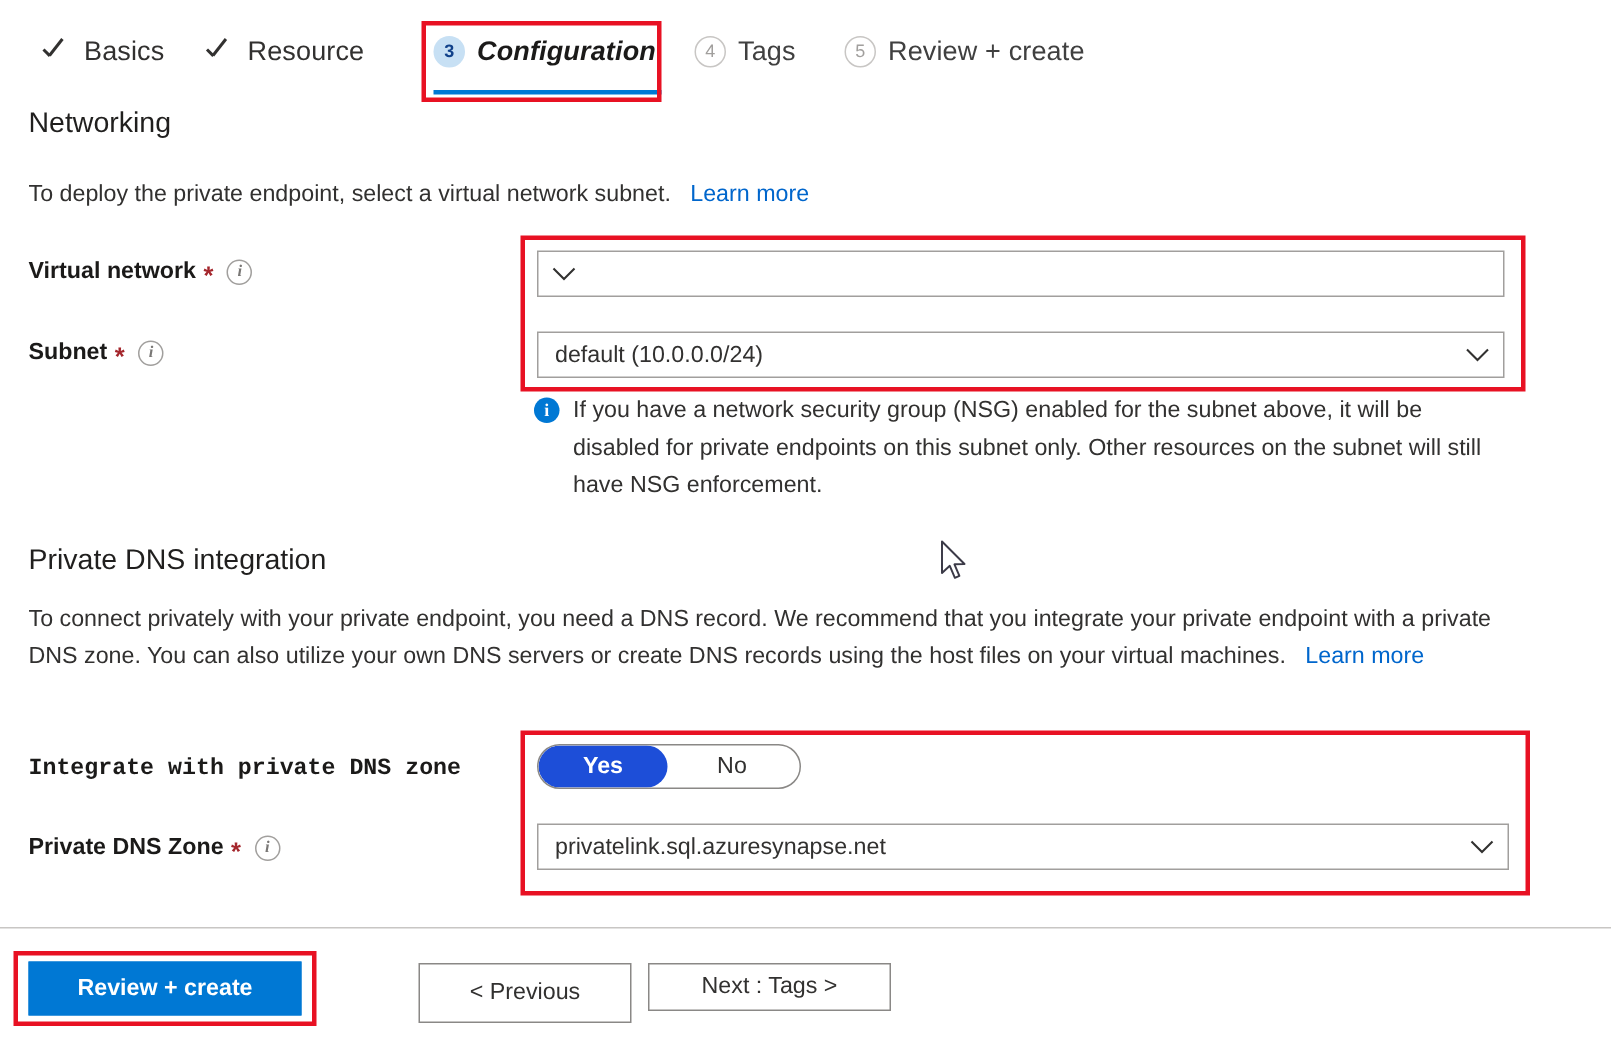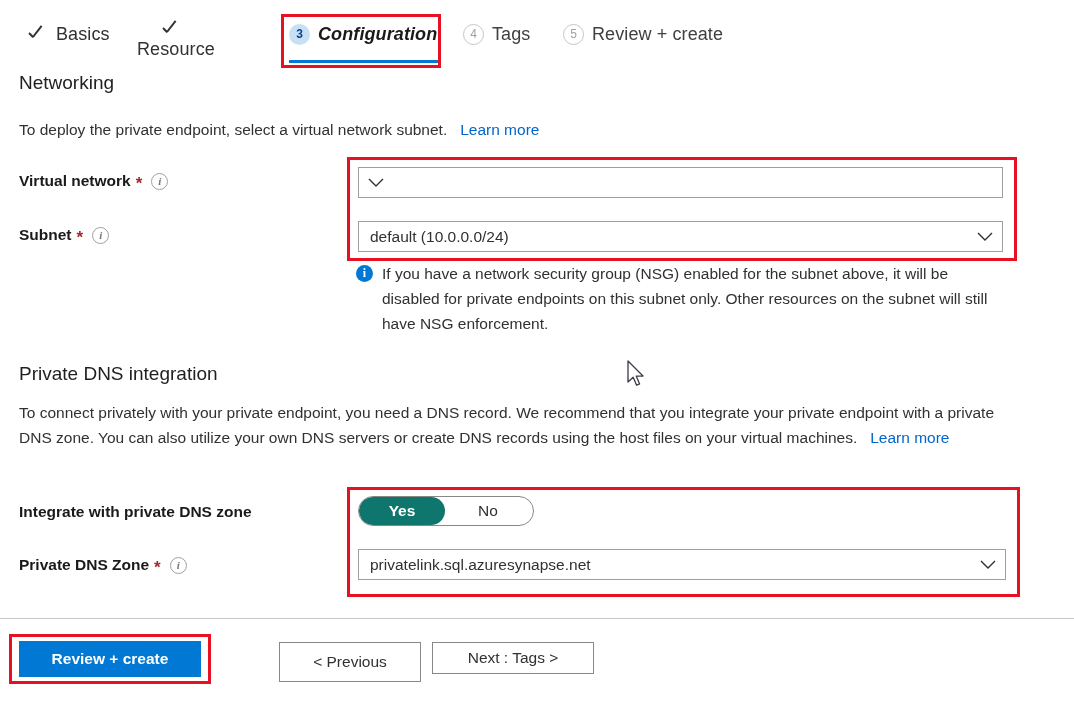--- a/index.html
+++ b/index.html
@@ -231,21 +231,21 @@
     display: flex;
     align-items: center;
     justify-content: center;
     font-size: 15.5px;
     color: #323130;
     border-radius: 16px;
     cursor: pointer;
     box-sizing: border-box;
   }
   .pill-opt.sel {
-    background: #0f766e;
+    background: #1d4ed8;
     color: #ffffff;
     font-weight: bold;
   }
 
   
   .divider {
     position: absolute;
     left: 0;
     width: 1074px;
     height: 1px;
@@ -282,21 +282,21 @@
 </head>
 <body>
 
 <div class="tabstrip">
 
   <div class="tab done" style="left:28px;">
     <span class="check"></span>
     <span class="tab-label">Basics</span>
   </div>
 
-  <div class="tab done" style="left:137px;flex-direction:column;">
+  <div class="tab done" style="left:137px;">
     <span class="check"></span>
     <span class="tab-label">Resource</span>
   </div>
 
   <div class="tab current" style="left:289px;">
     <span class="numcircle active">3</span>
     <span class="tab-label">Configuration</span>
   </div>
   <div class="tab-underline" style="left:289px; top:60px; width:152px;"></div>
 
@@ -354,21 +354,21 @@
   <span class="callout-text">If you have a network security group (NSG) enabled for the subnet above, it will be disabled for private endpoints on this subnet only. Other resources on the subnet will still have NSG enforcement.</span>
 </div>
 
 <div class="section-title" style="left:19px; top:363px;">Private DNS integration</div>
 
 <div class="body-text" style="left:19px; top:400px; width:985px;">
   <span>To connect privately with your private endpoint, you need a DNS record. We recommend that you integrate your private endpoint with a private DNS zone. You can also utilize your own DNS servers or create DNS records using the host files on your virtual machines.</span>
   <span>&nbsp;&nbsp;</span><a class="link" href="#">Learn more</a>
 </div>
 
-<div class="field-label" style="left:19px; top:503px; font-weight:bold;">
+<div class="field-label" style="left:19px; top:503px; font-weight:bold;font-family:Liberation Mono, monospace;">
   <span>Integrate with private DNS zone</span>
 </div>
 <div class="pill" style="left:358px; top:496px; width:176px;">
   <span class="pill-opt sel">Yes</span>
   <span class="pill-opt">No</span>
 </div>
 
 <div class="field-label" style="left:19px; top:556px;">
   <span>Private DNS Zone</span>
   <span class="req">*</span>

